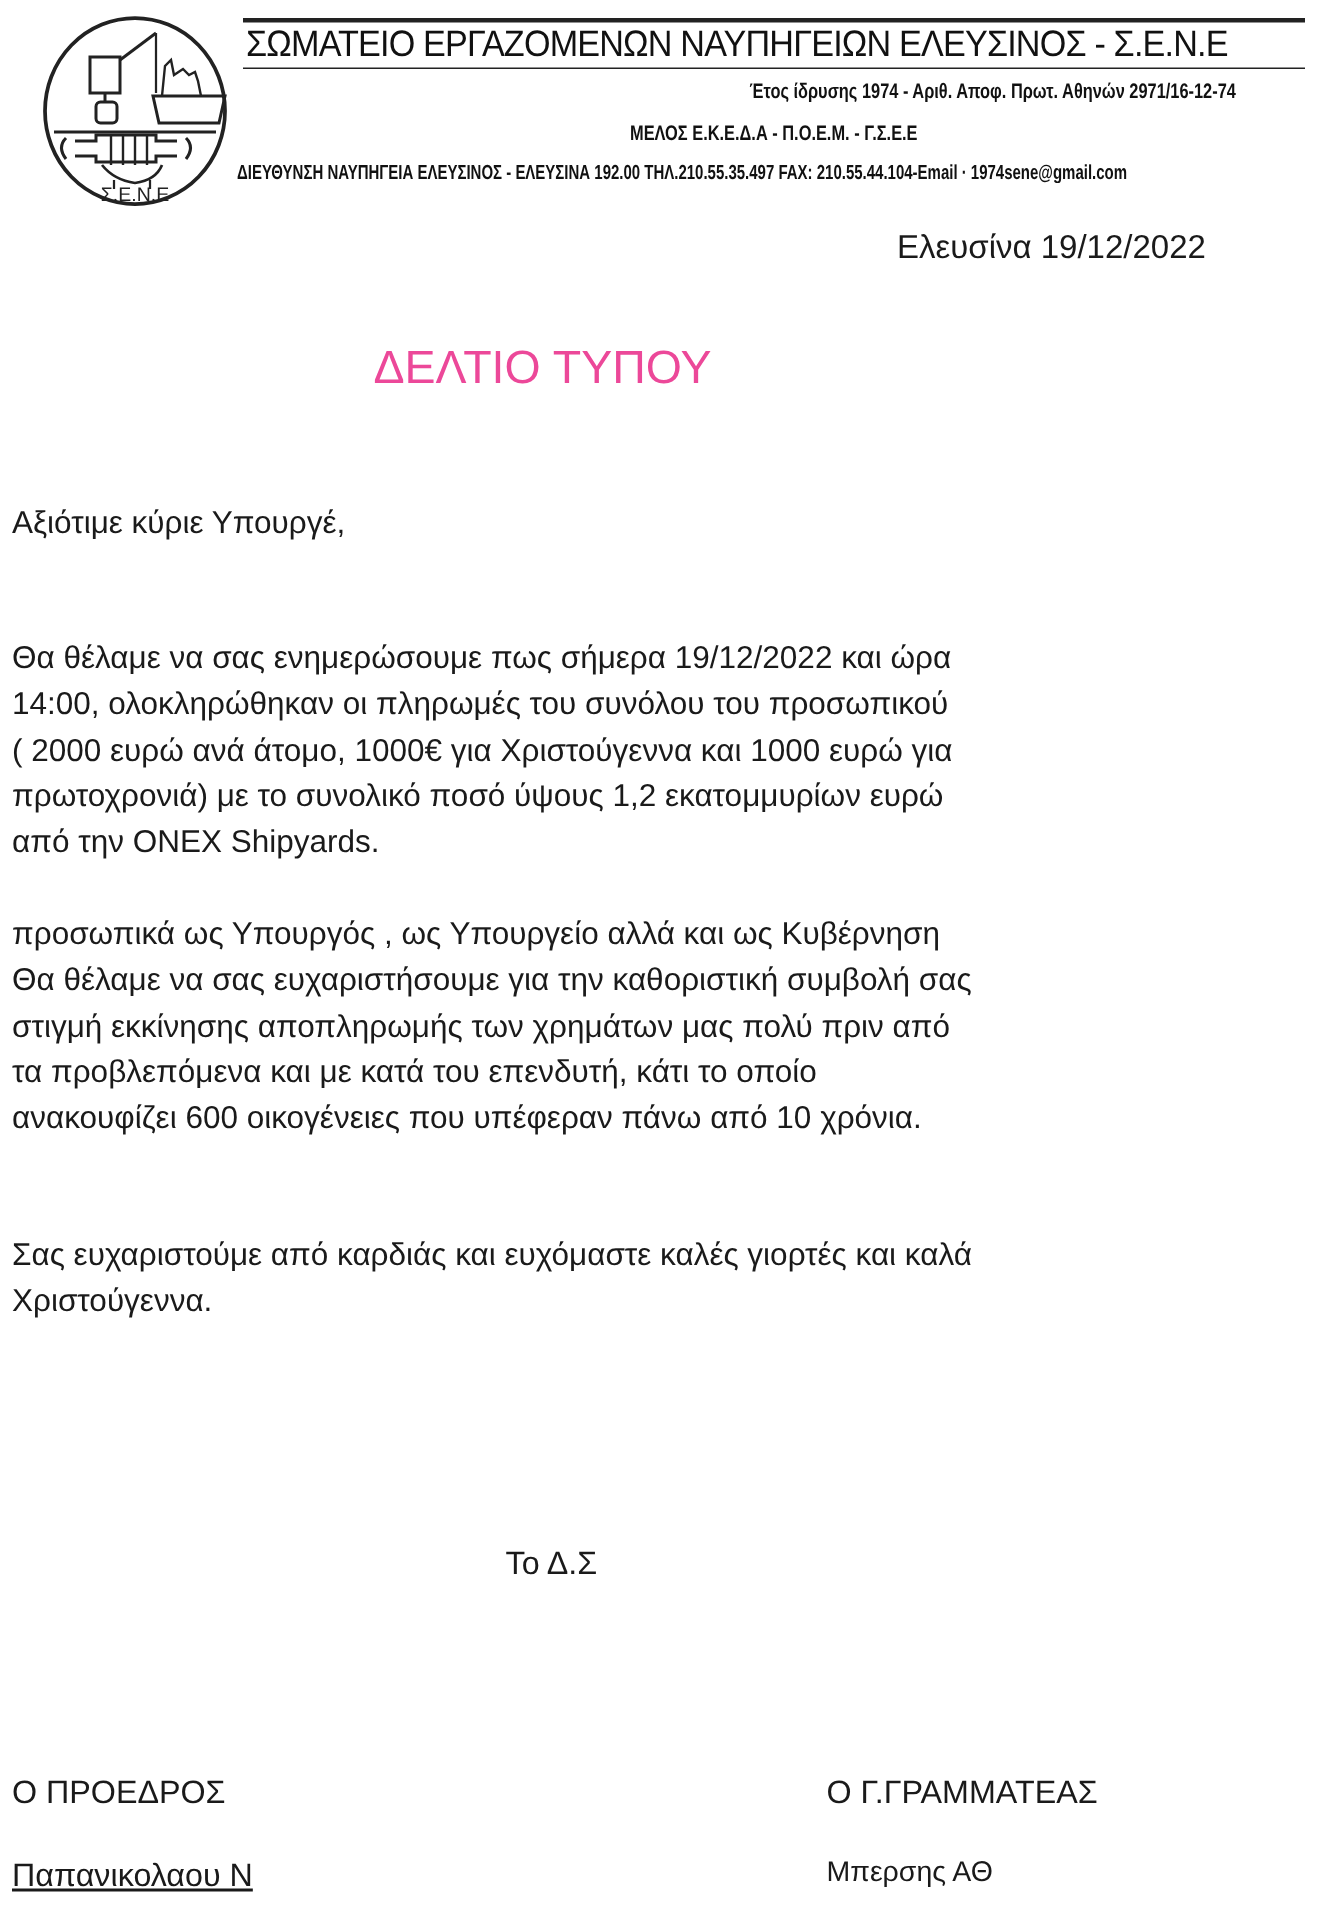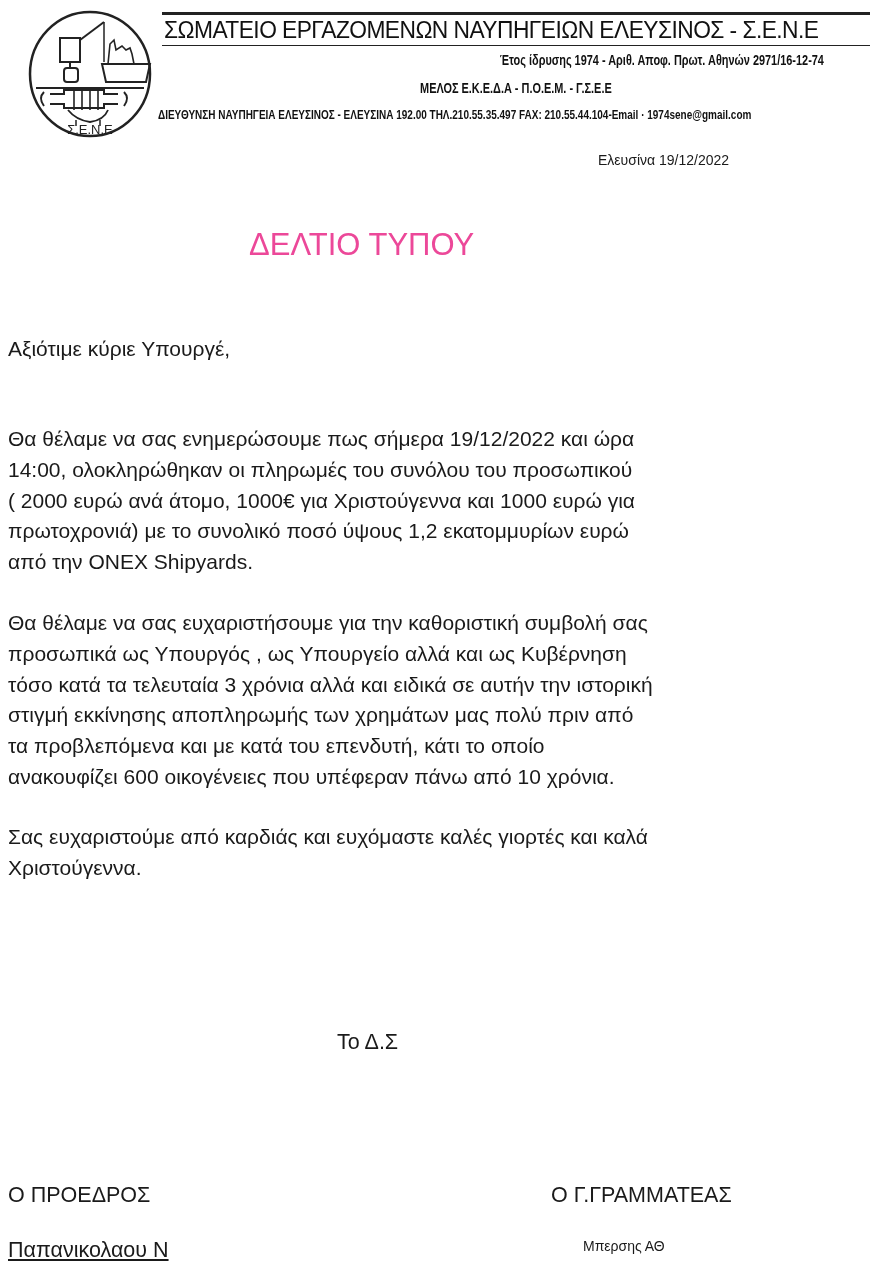--- a/index.html
+++ b/index.html
@@ -61,21 +61,21 @@
     .address {
       left: 158px; top: 107px;
       font-size: 13.5px;
       transform: scaleX(0.74);
       transform-origin: left top;
     }
 
     
     .date {
       left: 598px; top: 152px;
-      font-size: 14px;
+      font-size: 22px;
       white-space: nowrap;
     }
     .doc-title {
       left: 249px; top: 227px;
       font-size: 31px;
       font-weight: normal;
       white-space: nowrap;
       color: #ec4899;
     }
     .text {
@@ -87,21 +87,21 @@
     .greeting { left: 8px; top: 334px; }
     .para1 { left: 8px; top: 424px; }
     .para2 { left: 8px; top: 608px; }
     .para3 { left: 8px; top: 822px; }
     .line { display: block; }
 
     .board { left: 337px; top: 1030px; font-size: 21.5px; white-space: nowrap; }
     .sig-role-left { left: 8px; top: 1183px; font-size: 21.5px; white-space: nowrap; }
     .sig-role-right { left: 551px; top: 1183px; font-size: 21.5px; white-space: nowrap; }
     .sig-name-left { left: 8px; top: 1238px; font-size: 21.5px; white-space: nowrap; text-decoration: underline; }
-    .sig-name-right { left: 583px; top: 1238px; font-size: 14px; white-space: nowrap; }
+    .sig-name-right { left: 551px; top: 1238px; font-size: 19px; white-space: nowrap; }
   </style>
 </head>
 <body>
 
 <div class="abs logo">
   <svg width="128" height="128" viewBox="0 0 128 128">
     <ellipse cx="64" cy="64" rx="60" ry="62" fill="none" stroke="#222" stroke-width="2.5"></ellipse>
 
     <rect x="34" y="28" width="20" height="24" fill="none" stroke="#222" stroke-width="2"></rect>
     <line x1="54" y1="30" x2="78" y2="12" stroke="#222" stroke-width="2"></line>
@@ -144,23 +144,22 @@
 
 <div class="abs text para1">
   <span class="line">Θα θέλαμε να σας ενημερώσουμε πως σήμερα 19/12/2022 και ώρα</span>
   <span class="line">14:00, ολοκληρώθηκαν οι πληρωμές του συνόλου του προσωπικού</span>
   <span class="line">( 2000 ευρώ ανά άτομο, 1000€ για Χριστούγεννα και  1000 ευρώ για</span>
   <span class="line">πρωτοχρονιά) με το συνολικό ποσό ύψους 1,2 εκατομμυρίων ευρώ</span>
   <span class="line">από την ONEX Shipyards.</span>
 </div>
 
 <div class="abs text para2">
+  <span class="line">προσωπικά ως Υπουργός , ως Υπουργείο αλλά και ως Κυβέρνηση</span>
   <span class="line">Θα θέλαμε να σας ευχαριστήσουμε για την καθοριστική συμβολή σας</span>
-  <span class="line">προσωπικά ως Υπουργός , ως Υπουργείο αλλά και ως Κυβέρνηση</span>
-  <span class="line">τόσο κατά τα τελευταία 3 χρόνια αλλά και ειδικά σε αυτήν την ιστορική</span>
   <span class="line">στιγμή εκκίνησης αποπληρωμής των χρημάτων μας πολύ πριν από</span>
   <span class="line">τα προβλεπόμενα και με κατά του επενδυτή, κάτι το οποίο</span>
   <span class="line">ανακουφίζει 600 οικογένειες που υπέφεραν πάνω από 10 χρόνια.</span>
 </div>
 
 <div class="abs text para3">
   <span class="line">Σας ευχαριστούμε από καρδιάς και ευχόμαστε καλές γιορτές και καλά</span>
   <span class="line">Χριστούγεννα.</span>
 </div>
 

